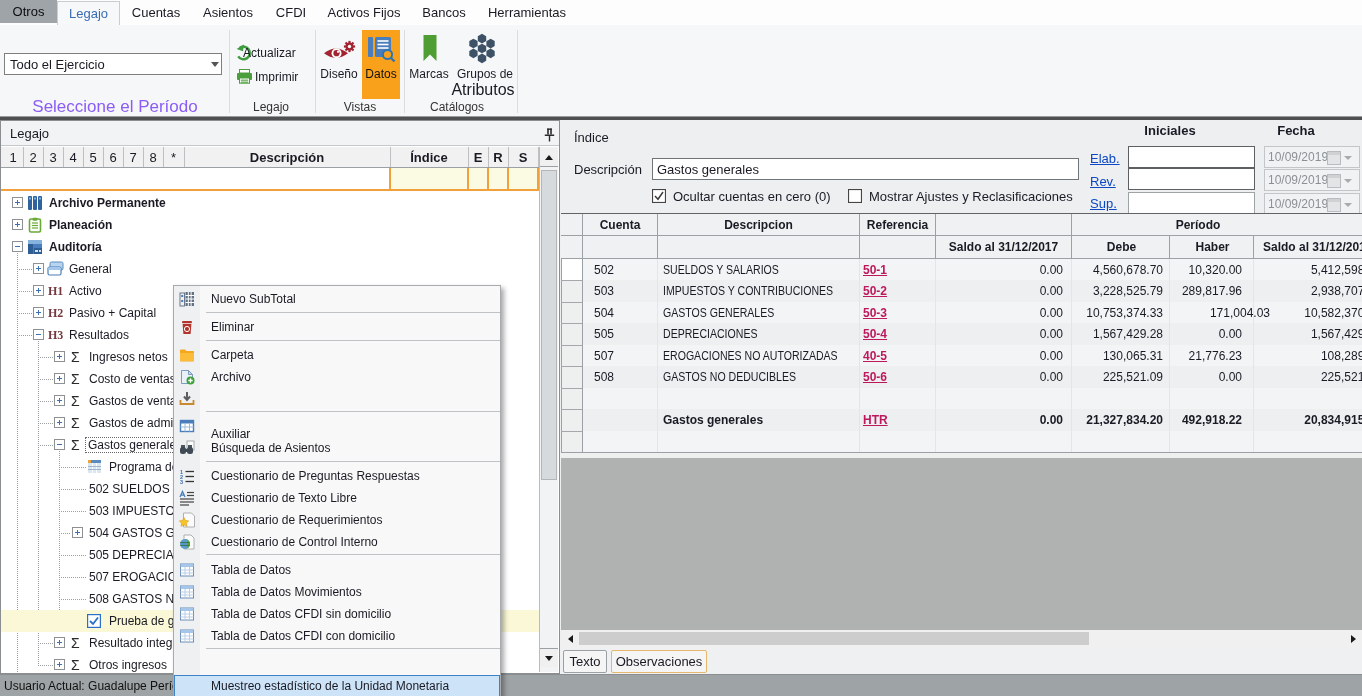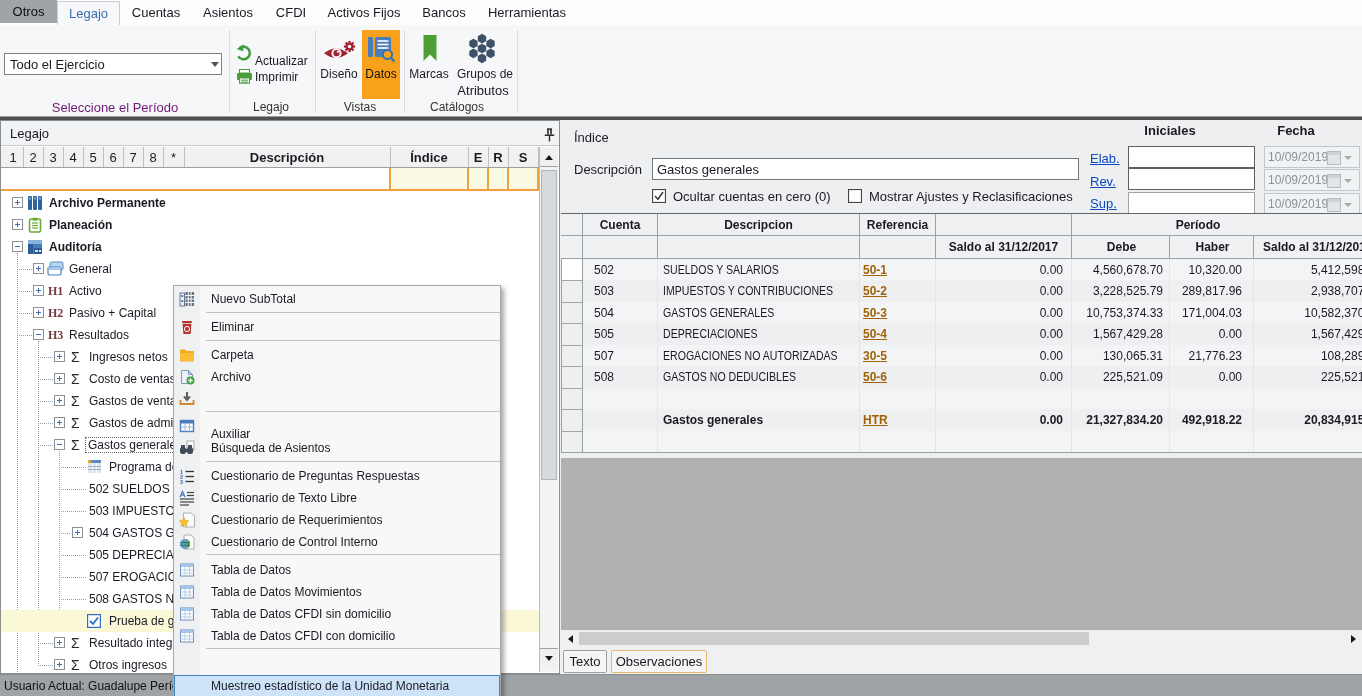--- a/index.html
+++ b/index.html
@@ -21,21 +21,21 @@
 .sig{font-size:14px;color:#2a2a2a;}
 .mi{position:absolute;left:37px;height:22px;display:flex;align-items:center;white-space:nowrap;font-size:12px;}
 .mic{position:absolute;left:5px;width:16px;height:16px;}
 .msep{position:absolute;left:32px;width:294px;height:1px;background:#c0c3c5;}
 .inp{position:absolute;background:#fff;border:1px solid #70757a;box-sizing:border-box;display:flex;align-items:center;padding-left:4px;}
 .lbl{position:absolute;height:20px;display:flex;align-items:center;white-space:nowrap;}
 .lnk{color:#0b48c2;text-decoration:underline;}
 .cell{position:absolute;display:flex;align-items:center;white-space:nowrap;overflow:hidden;box-sizing:border-box;font-size:12px;}
 .cr{justify-content:flex-end;padding-right:10px;}
 .cc{justify-content:center;}
-.ref{color:#a16207;font-weight:bold;text-decoration:underline;}
+.ref{color:#be185d;font-weight:bold;text-decoration:underline;}
 .dsc{transform:scaleX(.88);transform-origin:0 50%;}
 .dtf{position:absolute;left:1264px;width:96px;height:22px;background:#f1f2f3;border:1px solid #c2c6c9;box-sizing:border-box;color:#8b9093;display:flex;align-items:center;padding-left:3px;font-size:12px;}
 .dtf span{flex:0 0 auto;}
 .dtf::after{content:"";position:absolute;right:18px;top:4px;width:12px;height:12px;background:#e3e4e5;border:1px solid #b9bcbe;box-shadow:inset 0 3px 0 #cfd1d2;}
 .dtf::before{content:"";position:absolute;right:7px;top:9px;border-left:4px solid transparent;border-right:4px solid transparent;border-top:4px solid #a7abae;}
 </style></head>
 <body>
 <div id="app">
 
 <div class="abs" style="left:0;top:0;width:1362px;height:25px;background:#fdfdfd;"></div>
@@ -50,29 +50,29 @@
 
 <div class="abs" style="left:0;top:25px;width:1362px;height:91px;background:#f6f7f8;"></div>
 <div class="abs" style="left:229px;top:30px;width:1px;height:83px;background:#dadcde;"></div>
 <div class="abs" style="left:315px;top:30px;width:1px;height:83px;background:#dadcde;"></div>
 <div class="abs" style="left:404px;top:30px;width:1px;height:83px;background:#dadcde;"></div>
 <div class="abs" style="left:517px;top:30px;width:1px;height:83px;background:#dadcde;"></div>
 
 <div class="abs" style="left:4px;top:53px;width:218px;height:22px;background:#fff;border:1px solid #7f7f7f;box-sizing:border-box;"></div>
 <div class="abs cl" style="left:10px;top:53px;height:22px;">Todo el Ejercicio</div>
 <div class="abs" style="left:211px;top:62px;width:0;height:0;border-left:4px solid transparent;border-right:4px solid transparent;border-top:5px solid #555;"></div>
-<div class="abs ct" style="left:30px;top:100px;width:170px;height:14px;color:#701a75;font-size:13px;">Seleccione el Período</div>
+<div class="abs ct" style="left:30px;top:100px;width:170px;height:14px;color:#8b5cf6;font-size:17px;">Seleccione el Período</div>
 
 <div class="abs" style="left:235px;top:44px;">
       <svg width="18" height="18" viewBox="0 0 18 18">
         <path d="M3.2 12.3 A6.3 6.3 0 1 0 4.6 4.0" fill="none" stroke="#3f9c3f" stroke-width="2.5"></path>
         <path d="M9.0 0.6 L8.0 7.2 L1.6 4.9 Z" fill="#3f9c3f"></path>
       </svg>
     </div>
-<div class="abs cl" style="left:255px;top:46px;height:14px;font-size:12px;margin-top:8px;">Actualizar</div>
+<div class="abs cl" style="left:243px;top:46px;height:14px;font-size:12px;">Actualizar</div>
 <div class="abs" style="left:236px;top:69px;">
       <svg width="17" height="15" viewBox="0 0 17 15">
         <rect x="3.5" y="0.5" width="10" height="3.5" fill="#fff" stroke="#4b9e3c" stroke-width="1"></rect>
         <rect x="1" y="4" width="15" height="7" rx="1" fill="#4b9e3c"></rect>
         <rect x="3.5" y="9" width="10" height="5.2" fill="#fff" stroke="#4b9e3c" stroke-width="1"></rect>
         <rect x="4.8" y="10.6" width="7.4" height="1.1" fill="#4b9e3c"></rect>
         <rect x="4.8" y="12.6" width="7.4" height="1.1" fill="#4b9e3c"></rect>
       </svg>
     </div>
 <div class="abs cl" style="left:255px;top:70px;height:14px;font-size:12px;">Imprimir</div>
@@ -125,21 +125,21 @@
         <polygon points="18.2,17.9 14.0,20.3 9.8,17.9 9.8,13.1 14.0,10.7 18.2,13.1" fill="#3d5266"></polygon>
         <polygon points="18.2,8.0 14.0,10.4 9.8,8.0 9.8,3.2 14.0,0.8 18.2,3.2" fill="#3d5266"></polygon>
         <polygon points="26.7,12.9 22.6,15.4 18.4,12.9 18.4,8.2 22.6,5.8 26.7,8.1" fill="#3d5266"></polygon>
         <polygon points="26.7,22.8 22.6,25.2 18.4,22.8 18.4,18.0 22.6,15.6 26.7,18.0" fill="#3d5266"></polygon>
         <polygon points="18.2,27.8 14.0,30.2 9.8,27.8 9.8,23.0 14.0,20.6 18.2,23.0" fill="#3d5266"></polygon>
         <polygon points="9.6,22.8 5.4,25.2 1.3,22.8 1.3,18.0 5.4,15.6 9.6,18.0" fill="#3d5266"></polygon>
         <polygon points="9.6,12.9 5.4,15.3 1.3,12.9 1.3,8.1 5.4,5.7 9.6,8.1" fill="#3d5266"></polygon>
       </svg>
     </div>
 <div class="abs ct" style="left:454px;top:67px;width:62px;height:14px;font-size:12px;">Grupos de</div>
-<div class="abs ct" style="left:452px;top:83px;width:62px;height:14px;font-size:13px;">Atributos</div>
+<div class="abs ct" style="left:452px;top:83px;width:62px;height:14px;font-size:16px;">Atributos</div>
 <div class="abs ct" style="left:415px;top:100px;width:84px;height:14px;color:#333;font-size:12px;">Catálogos</div>
 
 <div class="abs" style="left:0;top:116px;width:1362px;height:4px;background:#4e5052;border-top:1px solid #9b9b9b;box-sizing:border-box;"></div>
 
 <div class="abs" style="left:0;top:120px;width:560px;height:554px;background:#fff;border:1px solid #8a8e91;box-sizing:border-box;"></div>
 
 <div class="abs cl" style="left:1px;top:121px;width:558px;height:25px;background:#f2f3f4;border-bottom:1px solid #c4c8cb;box-sizing:border-box;padding-left:9px;">Legajo</div>
 <div class="abs" style="left:544px;top:128px;">
       <svg width="11" height="14" viewBox="0 0 11 14">
         <g fill="#2b2b2b">
@@ -476,39 +476,39 @@
 <div class="cell cr" style="left:1255px;top:280px;width:126px;height:21px;padding-right:0;">2,938,707.83</div>
 <div class="cell" style="left:594px;top:302px;width:60px;height:21px;">504</div>
 <div class="cell" style="left:663px;top:302px;width:215px;height:21px;">
         <span class="dsc">GASTOS GENERALES</span>
       </div>
 <div class="cell" style="left:863px;top:302px;width:70px;height:21px;">
         <span class="ref">50-3</span>
       </div>
 <div class="cell cr" style="left:936px;top:302px;width:127px;height:21px;padding-right:0;">0.00</div>
 <div class="cell cr" style="left:1073px;top:302px;width:90px;height:21px;padding-right:0;">10,753,374.33</div>
-<div class="cell cr" style="left:1171px;top:302px;width:81px;height:21px;">171,004.03</div>
+<div class="cell cr" style="left:1199px;top:302px;width:81px;height:21px;">171,004.03</div>
 <div class="cell cr" style="left:1255px;top:302px;width:126px;height:21px;padding-right:0;">10,582,370.30</div>
 <div class="cell" style="left:594px;top:323px;width:60px;height:21px;">505</div>
 <div class="cell" style="left:663px;top:323px;width:215px;height:21px;">
         <span class="dsc">DEPRECIACIONES</span>
       </div>
 <div class="cell" style="left:863px;top:323px;width:70px;height:21px;">
         <span class="ref">50-4</span>
       </div>
 <div class="cell cr" style="left:936px;top:323px;width:127px;height:21px;padding-right:0;">0.00</div>
 <div class="cell cr" style="left:1073px;top:323px;width:90px;height:21px;padding-right:0;">1,567,429.28</div>
 <div class="cell cr" style="left:1171px;top:323px;width:81px;height:21px;">0.00</div>
 <div class="cell cr" style="left:1255px;top:323px;width:126px;height:21px;padding-right:0;">1,567,429.28</div>
 <div class="cell" style="left:594px;top:345px;width:60px;height:21px;">507</div>
 <div class="cell" style="left:663px;top:345px;width:215px;height:21px;">
         <span class="dsc">EROGACIONES NO AUTORIZADAS</span>
       </div>
 <div class="cell" style="left:863px;top:345px;width:70px;height:21px;">
-        <span class="ref">30-5</span>
+        <span class="ref">40-5</span>
       </div>
 <div class="cell cr" style="left:936px;top:345px;width:127px;height:21px;padding-right:0;">0.00</div>
 <div class="cell cr" style="left:1073px;top:345px;width:90px;height:21px;padding-right:0;">130,065.31</div>
 <div class="cell cr" style="left:1171px;top:345px;width:81px;height:21px;">21,776.23</div>
 <div class="cell cr" style="left:1255px;top:345px;width:126px;height:21px;padding-right:0;">108,289.08</div>
 <div class="cell" style="left:594px;top:366px;width:60px;height:21px;">508</div>
 <div class="cell" style="left:663px;top:366px;width:215px;height:21px;">
         <span class="dsc">GASTOS NO DEDUCIBLES</span>
       </div>
 <div class="cell" style="left:863px;top:366px;width:70px;height:21px;">

